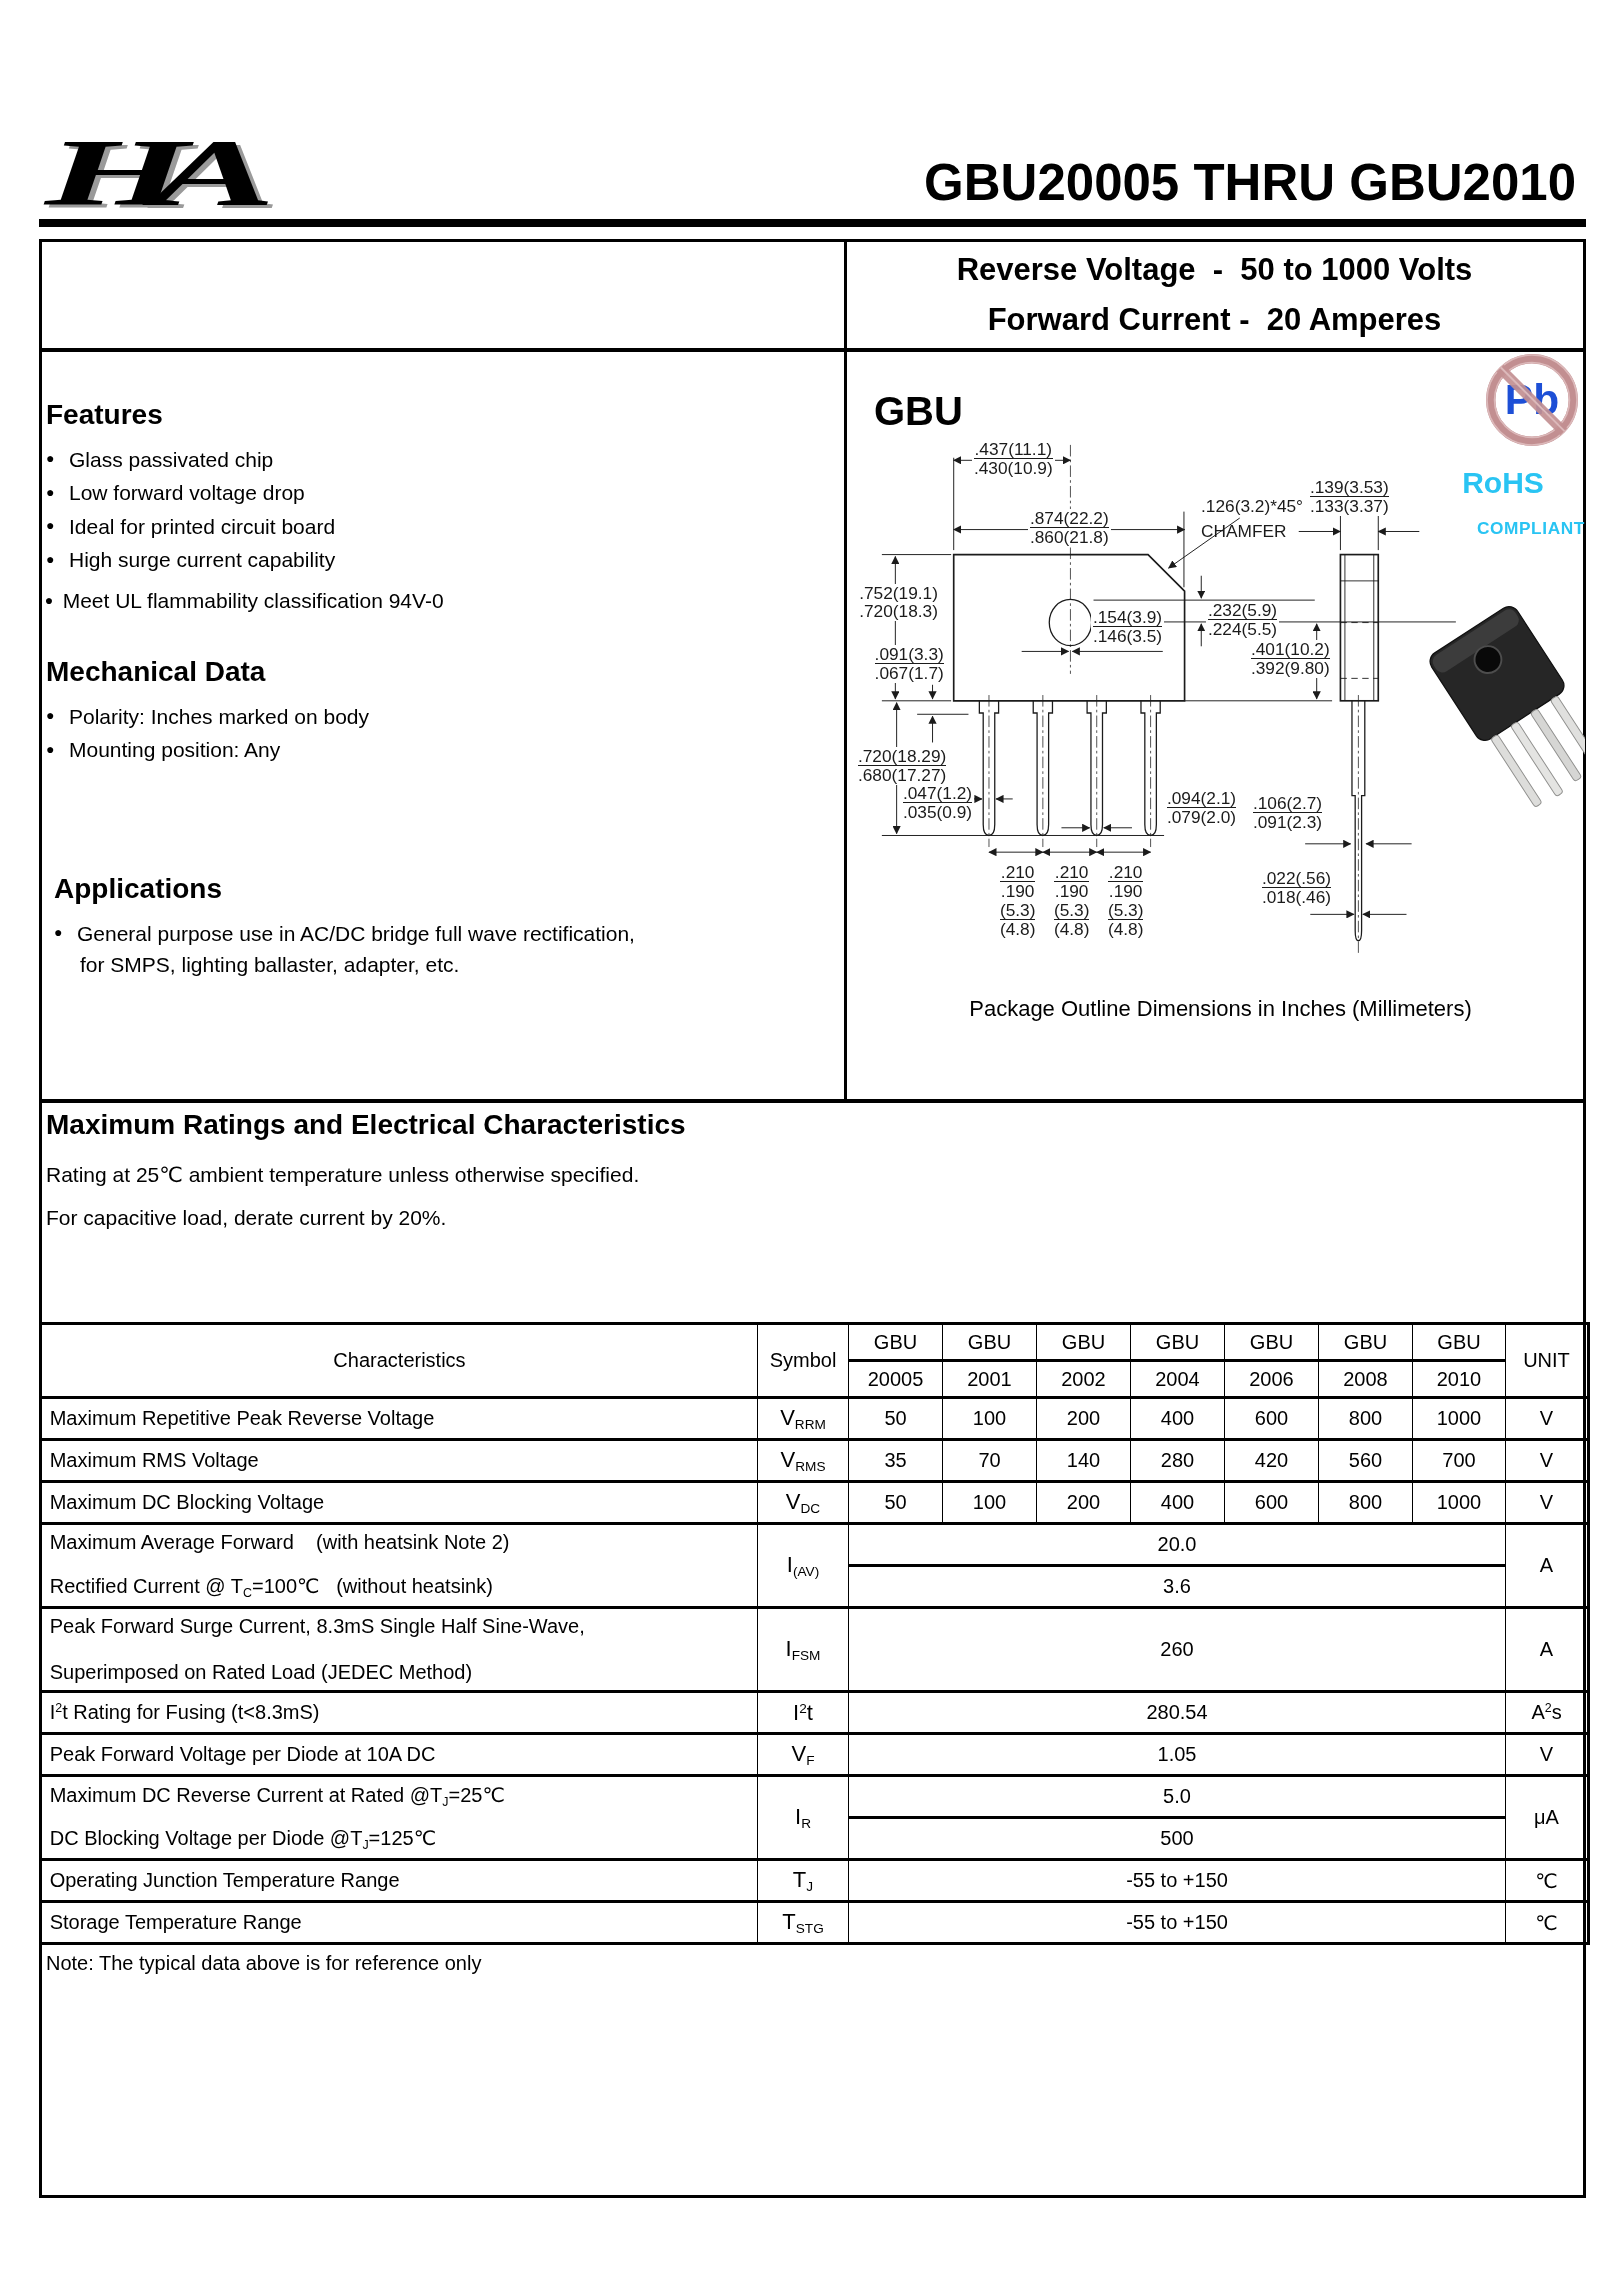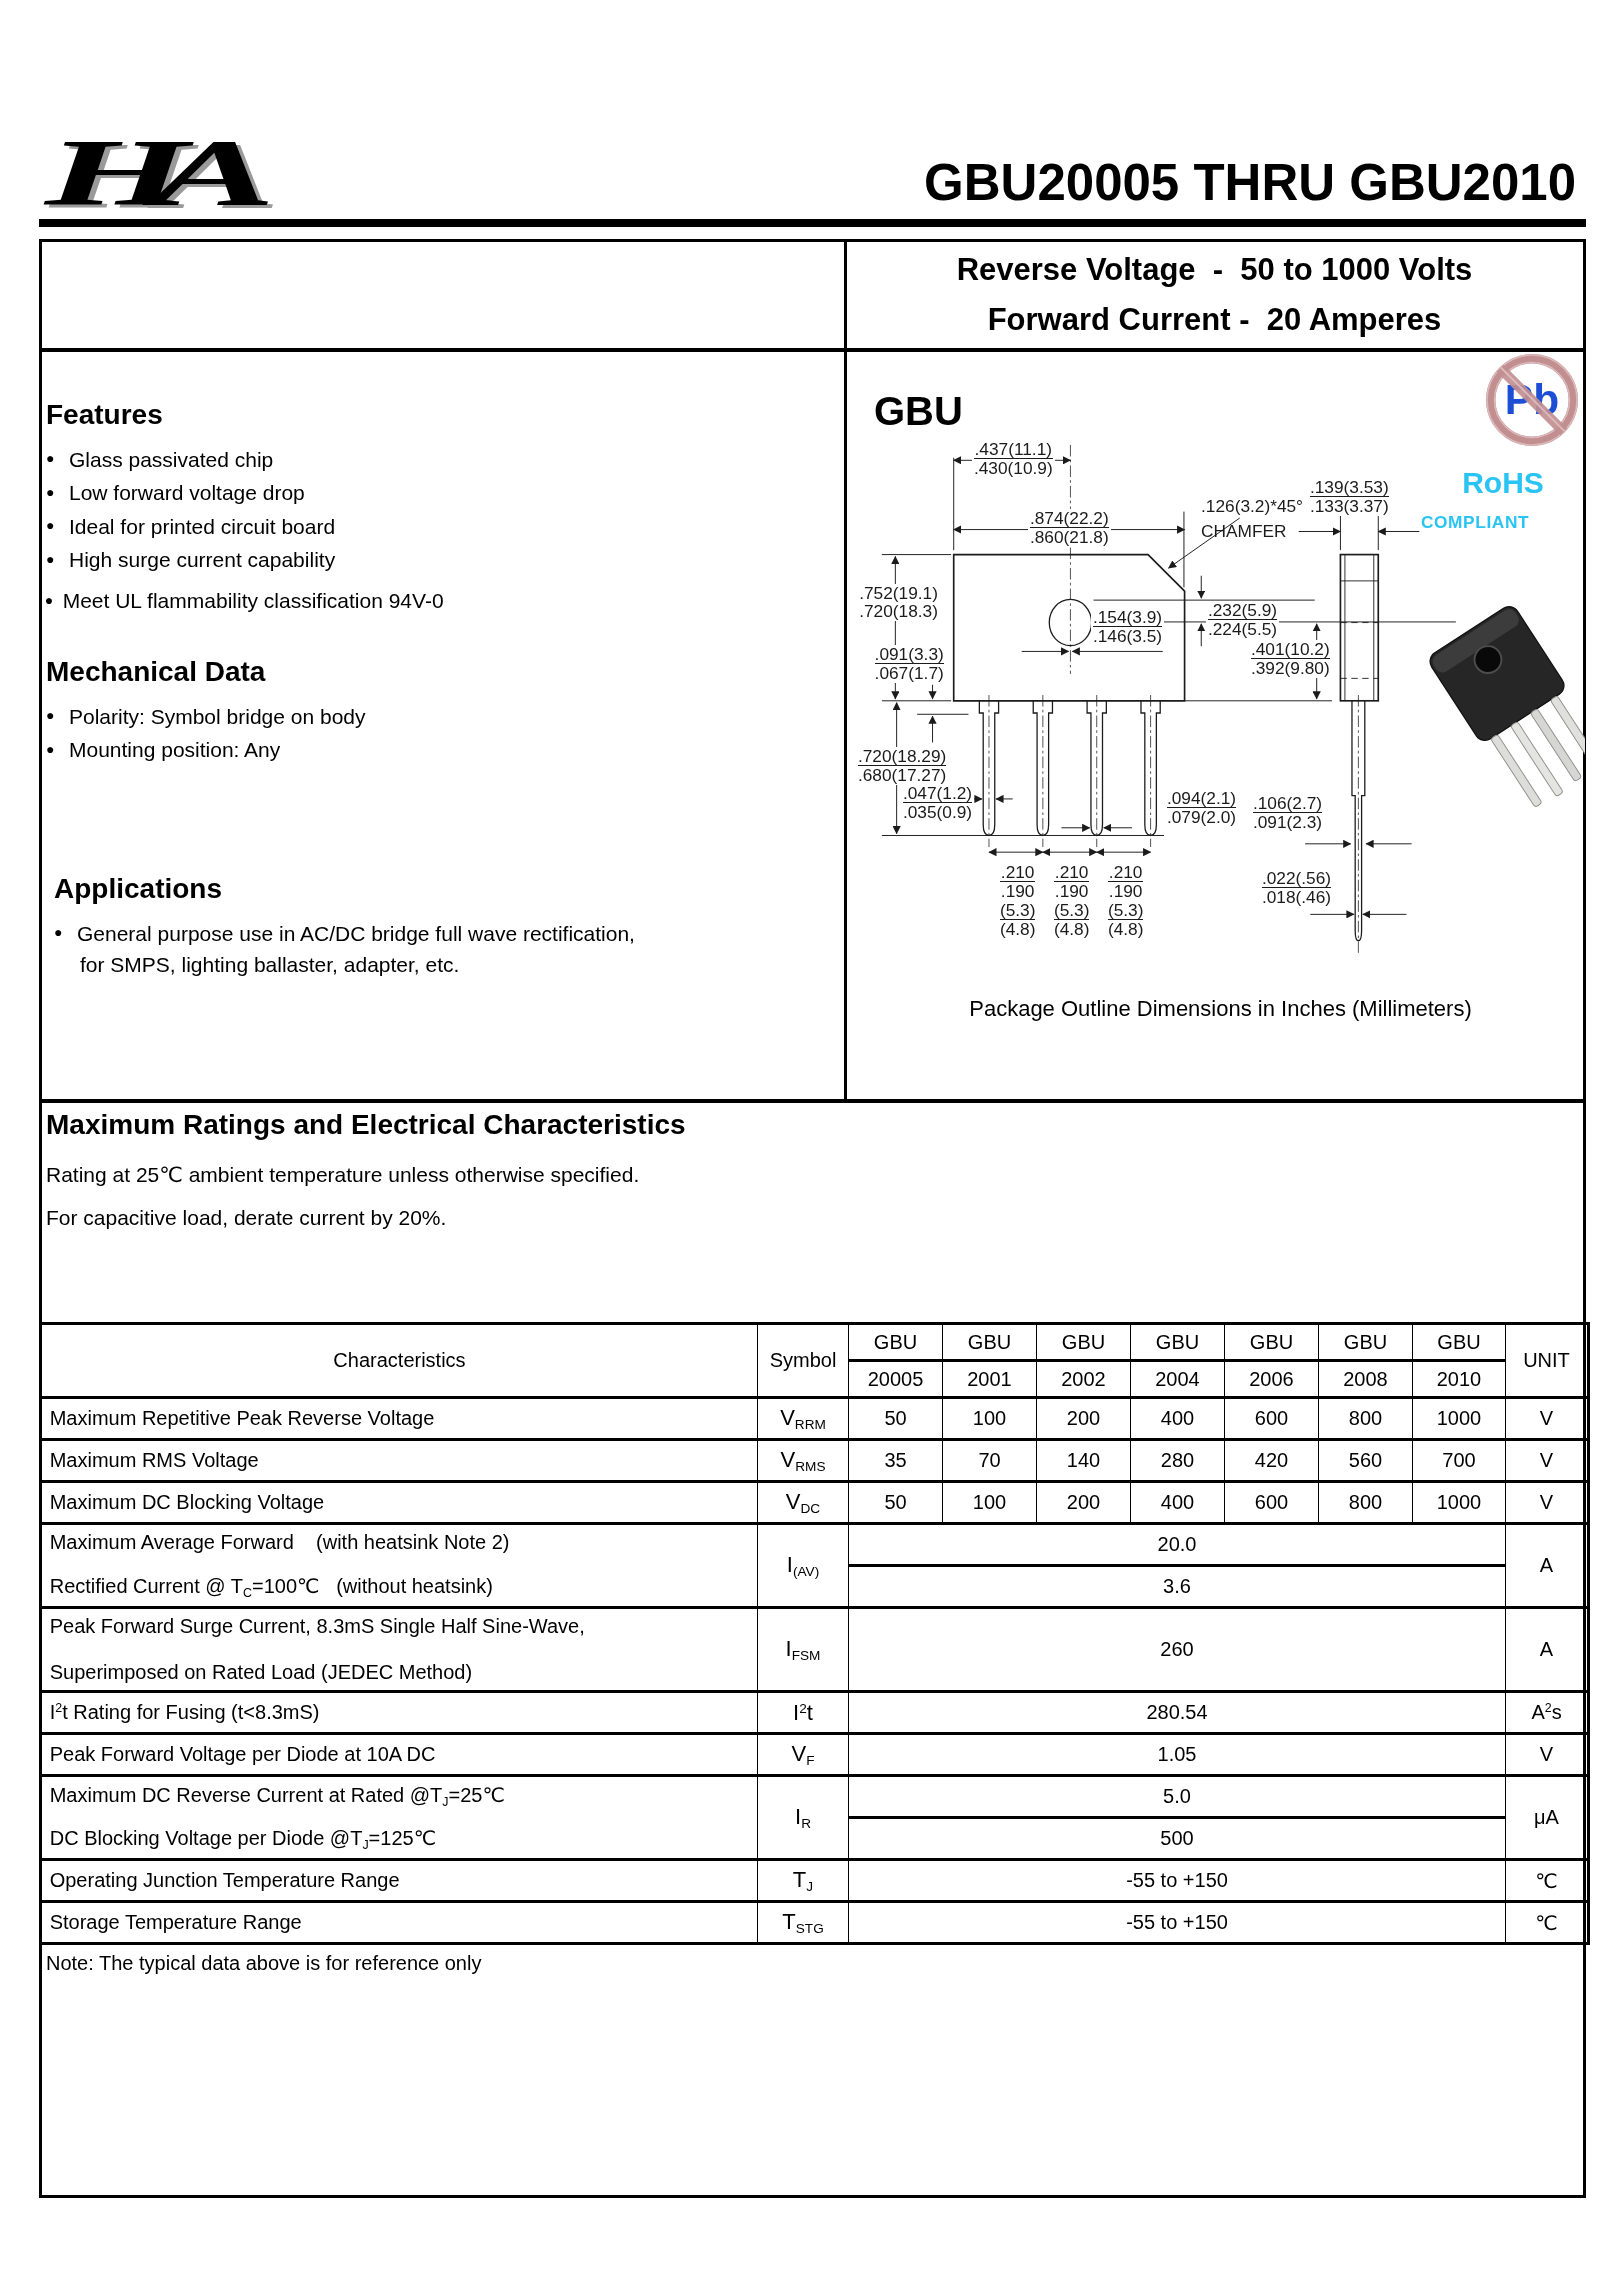--- a/index.html
+++ b/index.html
@@ -53,21 +53,21 @@
          background:#fff; padding:0 1.9px; white-space:nowrap; color:#1b1b1b;}
   .dim span { display:block; }
   .dim span.bar { border-bottom:1.3px solid #1b1b1b; }
   .chamfer-note { position:absolute; left:345px; top:144px; font-size:17.3px; line-height:1.45; color:#1b1b1b; background:transparent; }
   .chamfer-note span{ display:block; }
   .caption { position:absolute; left:0; top:646px; width:729px; text-align:center; font-size:22px; }
 
   .pb-wrap { position:absolute; left:626px; top:0px; width:100px; height:100px; }
   .rohs { position:absolute; left:565px; top:116px; width:164px; text-align:center;
           font-size:30px; font-weight:bold; color:#29c4f3; }
-  .compliant { position:absolute; left:565px; top:162px; width:164px; text-align:left;
+  .compliant { position:absolute; left:565px; top:168px; width:164px; text-align:right;
                font-size:17.3px; font-weight:bold; color:#29c4f3; letter-spacing:0.6px; }
   .pkg3d { position:absolute; left:560px; top:252px; width:169px; height:205px; }
 
   
   table.spec { position:absolute; left:39px; top:1322px; width:1547px; border-collapse:collapse;
                table-layout:fixed; font-size:20px; }
   table.spec { border:3.9px solid #000; }
   table.spec td { border:1.3px solid #000; vertical-align:middle; overflow:hidden; }
   tr.hdr td { border-bottom:3.9px solid #000; height:74px; text-align:center; }
   tr.hdr td.series { padding:0; }
@@ -119,21 +119,21 @@
         <li>Low forward voltage drop</li>
         <li>Ideal for printed circuit board</li>
         <li>High surge current capability</li>
         <li class="tight">Meet UL flammability classification 94V-0</li>
       </ul>
   </div>
 
   <div class="mech">
     <div class="sec-h">Mechanical Data</div>
     <ul class="plain" id="mech-list">
-        <li>Polarity: Symbol bridge on body</li>
+        <li>Polarity: Inches marked on body</li>
         <li>Mounting position: Any</li>
       </ul>
   </div>
 
   <div class="apps">
     <div class="sec-h">Applications</div>
     <div class="line1">General purpose use in AC/DC bridge full wave rectification,</div>
     <div class="line2">for SMPS, lighting ballaster, adapter, etc.</div>
   </div>
 

